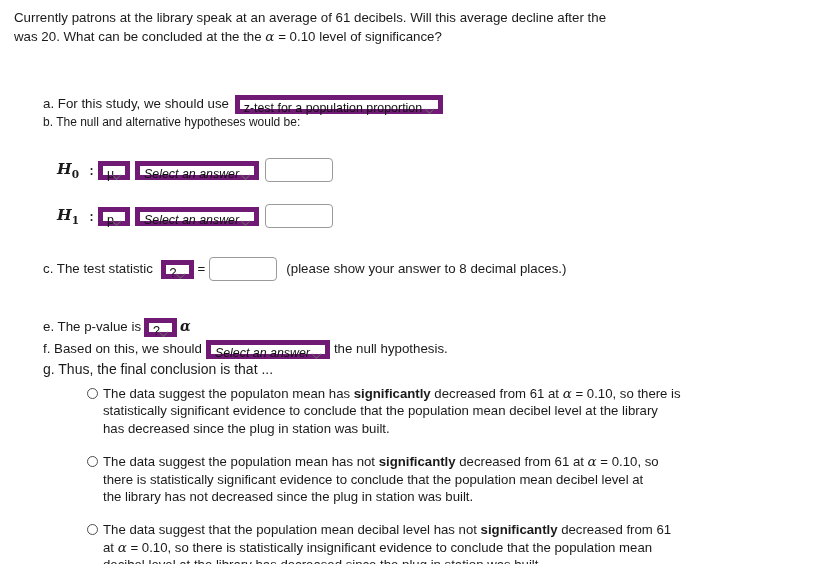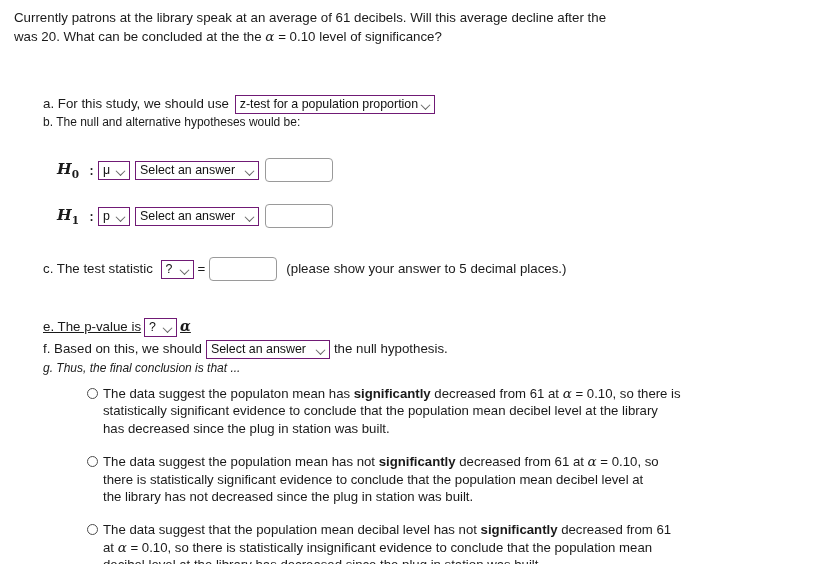--- a/index.html
+++ b/index.html
@@ -35,21 +35,21 @@
   .mvar {
     font-family: "DejaVu Serif", serif;
     font-style: italic;
     font-size: 13.5px;
   }
 
   
   .sel {
     display: inline-block;
     box-sizing: border-box;
-    border: 1px solid #701a75;
+    border: 5px solid #701a75;
     background: #ffffff;
     color: #111;
     font-family: "Liberation Sans", sans-serif;
     font-size: 12.4px;
     line-height: 15px;
     height: 19px;
     padding: 1px 16px 1px 4px;
     position: relative;
     vertical-align: middle;
     white-space: nowrap;
@@ -118,21 +118,21 @@
     font-style: normal;
     font-weight: bold;
   }
   .hcolon {
     font-family: "DejaVu Serif", serif;
     font-size: 15px;
     vertical-align: middle;
     margin-right: 4px;
   }
   .sel.param { width: 32px; padding-left: 4px; padding-right: 14px; }
-  .sel.answer { width: 124px; }
+  .sel.answer { width: 124px; font-style: italic; }
   .hyp-row .txtbox { width: 68px; margin-left: 6px; }
 
   
   .part-c {
     position: absolute;
     left: 43px;
     top: 257px;
     white-space: nowrap;
     font-size: 13.3px;
   }
@@ -149,21 +149,20 @@
     font-size: 13.3px;
   }
   .part-d .txtbox { width: 68px; margin: 0 3px 0 2px; }
 
   .part-e {
     position: absolute;
     left: 43px;
     top: 318px;
     white-space: nowrap;
     font-size: 13.3px;
-    text-decoration: underline;
   }
   .part-e .sel { margin: 0 3px 0 3px; }
   .alpha {
     font-family: "DejaVu Serif", serif;
     font-style: italic;
     font-weight: bold;
     font-size: 14px;
   }
 
   .part-f {
@@ -173,22 +172,21 @@
     white-space: nowrap;
     font-size: 13.3px;
   }
   .part-f .sel { margin: 0 4px; }
 
   .part-g {
     position: absolute;
     left: 43px;
     top: 361px;
     white-space: nowrap;
-    font-size: 12px;
-    font-style: italic;
+    font-size: 14px;
   }
 
   
   .choices {
     position: absolute;
     left: 87px;
     top: 385px;
     width: 740px;
   }
   .choice {
@@ -233,21 +231,21 @@
   <div class="hyp-row h0">
     <span class="hlabel"><span>H</span><sub>0</sub></span><span class="hcolon">:</span><span class="sel param narrow">μ</span><span class="sel answer" style="margin-left:5px;">Select an answer</span><span class="txtbox"></span>
   </div>
 
   <div class="hyp-row h1">
     <span class="hlabel"><span>H</span><sub>1</sub></span><span class="hcolon">:</span><span class="sel param narrow">p</span><span class="sel answer" style="margin-left:5px;">Select an answer</span><span class="txtbox"></span>
   </div>
 
   <div class="part-c">
     <span>c. The test statistic</span>
-    <span class="sel qmark" style="margin-left:4px;">?</span><span class="eq">=</span><span class="txtbox"></span><span class="hint">(please show your answer to 5 decimal places.)</span>
+    <span class="sel qmark" style="margin-left:4px;">?</span><span class="eq">=</span><span class="txtbox"></span><span class="hint">(please show your answer to 8 decimal places.)</span>
   </div>
 
 
   <div class="part-e">
     <span>e. The p-value is</span><span class="sel qmark">?</span><span class="alpha">α</span>
   </div>
 
   <div class="part-f">
     <span>f. Based on this, we should</span><span class="sel answer">Select an answer</span><span>the null hypothesis.</span>
   </div>

